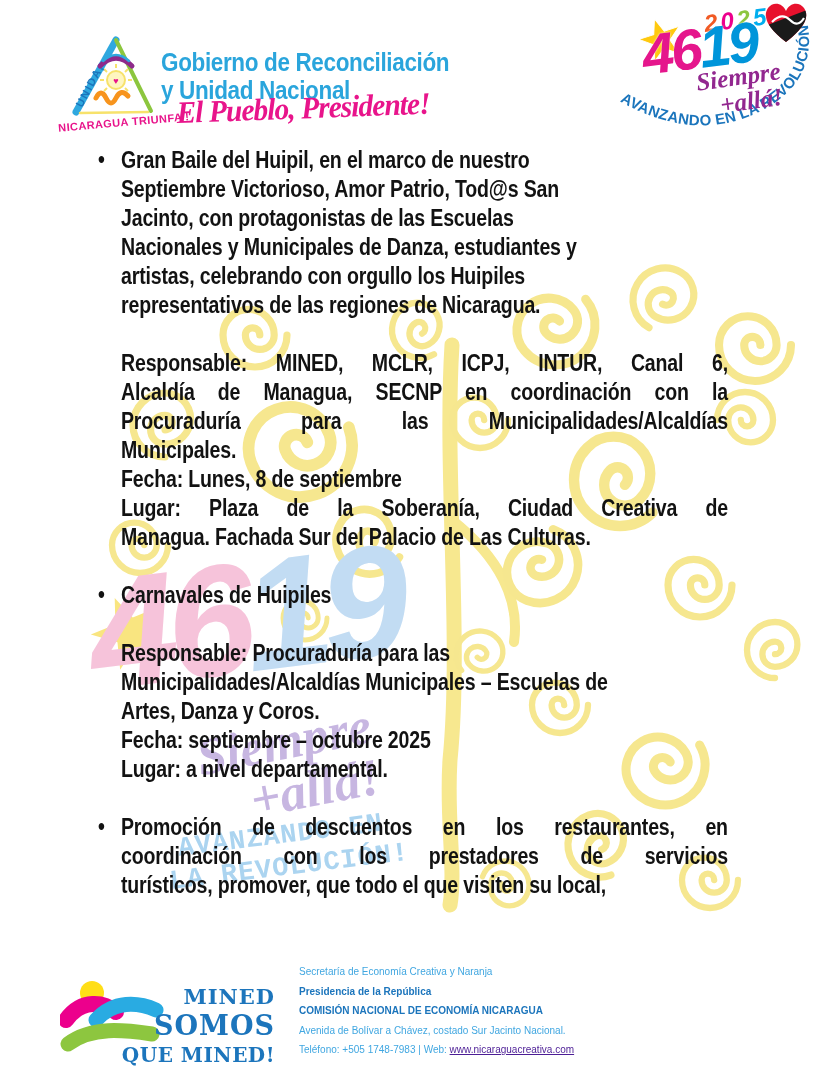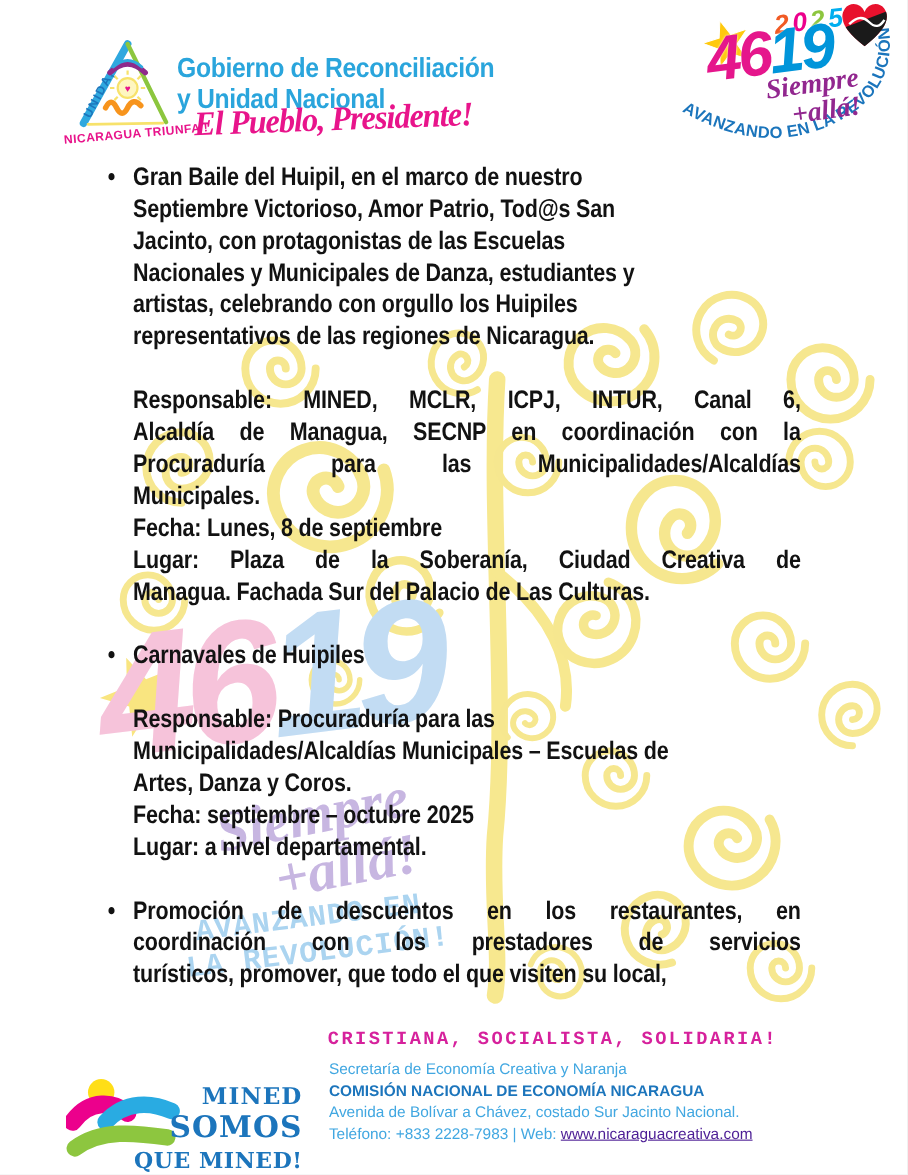--- a/index.html
+++ b/index.html
@@ -81,21 +81,21 @@
   .block.gap{margin-top:29px;}
   .bullet{position:absolute;left:-27px;top:0;font-weight:700;font-size:23px;line-height:29px;}
   .line{font-weight:700;font-size:23px;line-height:29px;letter-spacing:-.2px;white-space:nowrap;}
   .line.just{white-space:normal;text-align:justify;text-align-last:justify;}
   
   .tagline{
     position:absolute;left:298px;top:936px;z-index:2;color:#d6219c;
     font-family:"Liberation Mono",monospace;font-weight:700;font-size:17px;
     letter-spacing:2.2px;white-space:nowrap;
   }
-  .finfo{position:absolute;left:299px;top:962px;z-index:2;font-size:14px;line-height:19.5px;white-space:nowrap;}
+  .finfo{position:absolute;left:299px;top:962px;z-index:2;font-size:10px;line-height:19.5px;white-space:nowrap;}
   .f-light{color:#41a7e1;}
   .f-bold{color:#1c75bc;font-weight:700;}
   .f-link{color:#4c1d95;text-decoration:underline;}
   .somos-waves{position:absolute;left:60px;top:978px;z-index:2;}
   .somos-text{
     position:absolute;left:110px;top:986px;width:165px;z-index:2;color:#1c75bc;
     font-family:"DejaVu Serif",serif;font-weight:700;text-align:right;line-height:1;
   }
   .somos-text .t1{font-size:21px;letter-spacing:1px;}
   .somos-text .t2{font-size:27px;letter-spacing:1px;margin-top:5px;}
@@ -244,27 +244,27 @@
         <div class="line">Lugar: a nivel departamental.</div>
       </div>
       <div class="block gap">
         <span class="bullet">•</span>
         <div class="line just">Promoción de descuentos en los restaurantes, en</div>
         <div class="line just">coordinación con los prestadores de servicios</div>
         <div class="line">turísticos, promover, que todo el que visiten su local,</div>
       </div>
     </div>
 
-  <div class="tagline">CRISTIANA, SOCIALISTA, SOLIDARIA!</div>
 
   <div class="finfo">
     <div class="f-light">Secretaría de Economía Creativa y Naranja</div>
+    <div class="f-bold">Presidencia de la República</div>
     <div class="f-bold">COMISIÓN NACIONAL DE ECONOMÍA NICARAGUA</div>
     <div class="f-light">Avenida de Bolívar a Chávez, costado Sur Jacinto Nacional.</div>
-    <div class="f-light"><span>Teléfono: +833 2228-7983 | Web: </span><a href="#" class="f-link">www.nicaraguacreativa.com</a></div>
+    <div class="f-light"><span>Teléfono: +505 1748-7983 | Web: </span><a href="#" class="f-link">www.nicaraguacreativa.com</a></div>
   </div>
 
   <svg class="somos-waves" width="105" height="85" viewBox="0 0 105 85">
     <circle cx="32" cy="15" r="12" fill="#ffde17"></circle>
     <path d="M 6 42 C 22 20 44 24 56 34" fill="none" stroke="#ec008c" stroke-width="16" stroke-linecap="round"></path>
     <path d="M 36 42 C 54 22 78 24 96 32" fill="none" stroke="#29abe2" stroke-width="15" stroke-linecap="round"></path>
     <path d="M 8 66 C 32 48 64 52 92 56" fill="none" stroke="#8dc63f" stroke-width="15" stroke-linecap="round"></path>
   </svg>
   <div class="somos-text">
     <div class="t1">MINED</div>

